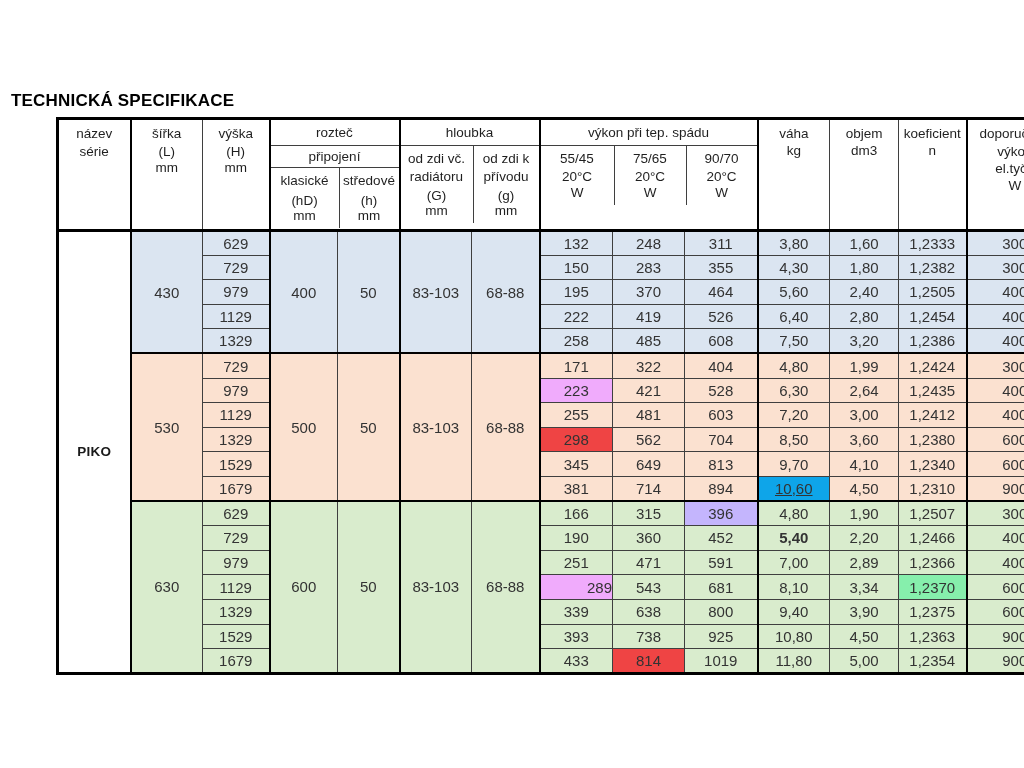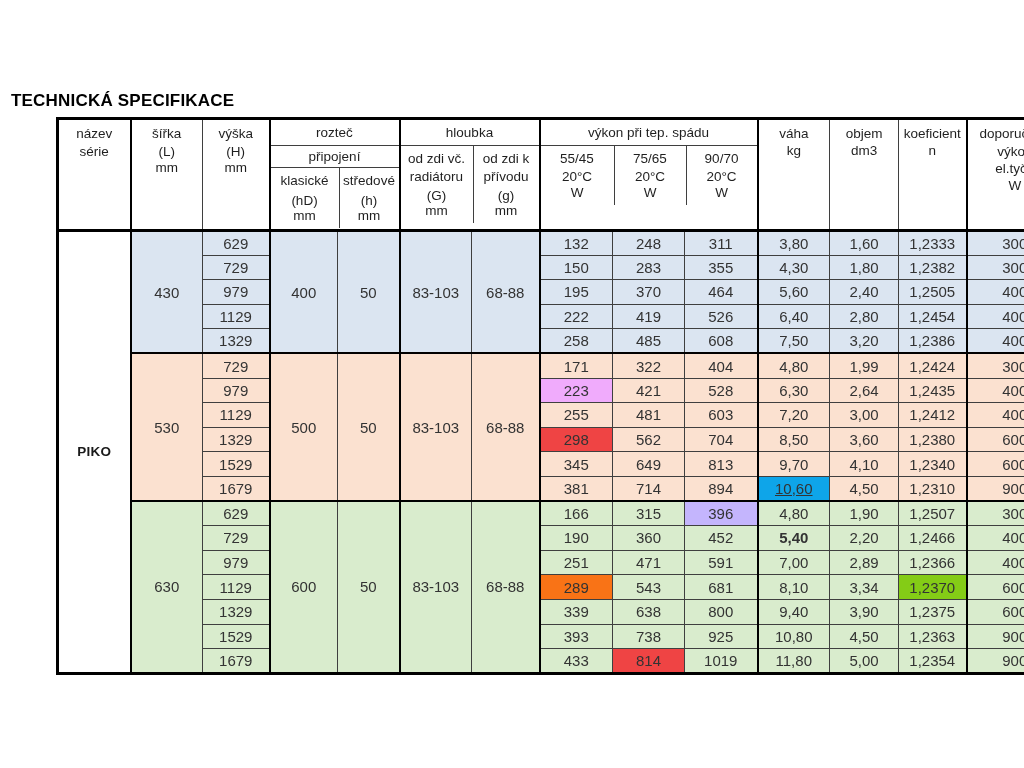--- a/index.html
+++ b/index.html
@@ -343,26 +343,26 @@
           <td class="cell" style="background: rgb(217, 236, 205);">251</td>
           <td class="cell" style="background: rgb(217, 236, 205);">471</td>
           <td class="cell br-thick" style="background: rgb(217, 236, 205);">591</td>
           <td class="cell" style="background: rgb(217, 236, 205);">7,00</td>
           <td class="cell" style="background: rgb(217, 236, 205);">2,89</td>
           <td class="cell br-thick" style="background: rgb(217, 236, 205);">1,2366</td>
           <td class="cell last-col" style="background: rgb(217, 236, 205);">400</td>
         </tr>
         <tr>
           <td class="cell br-thick" style="background: rgb(217, 236, 205);">1129</td>
-          <td class="cell" style="background: #f97316;">289</td>
+          <td class="cell" style="background: #f0abfc; text-align: right;">289</td>
           <td class="cell" style="background: rgb(217, 236, 205);">543</td>
           <td class="cell br-thick" style="background: rgb(217, 236, 205);">681</td>
           <td class="cell" style="background: rgb(217, 236, 205);">8,10</td>
           <td class="cell" style="background: rgb(217, 236, 205);">3,34</td>
-          <td class="cell br-thick" style="background: #84cc16; margin-left: 6px;">1,2370</td>
+          <td class="cell br-thick" style="background: #86efac; margin-left: 6px;">1,2370</td>
           <td class="cell last-col" style="background: rgb(217, 236, 205);">600</td>
         </tr>
         <tr>
           <td class="cell br-thick" style="background: rgb(217, 236, 205);">1329</td>
           <td class="cell" style="background: rgb(217, 236, 205);">339</td>
           <td class="cell" style="background: rgb(217, 236, 205);">638</td>
           <td class="cell br-thick" style="background: rgb(217, 236, 205);">800</td>
           <td class="cell" style="background: rgb(217, 236, 205);">9,40</td>
           <td class="cell" style="background: rgb(217, 236, 205);">3,90</td>
           <td class="cell br-thick" style="background: rgb(217, 236, 205);">1,2375</td>

